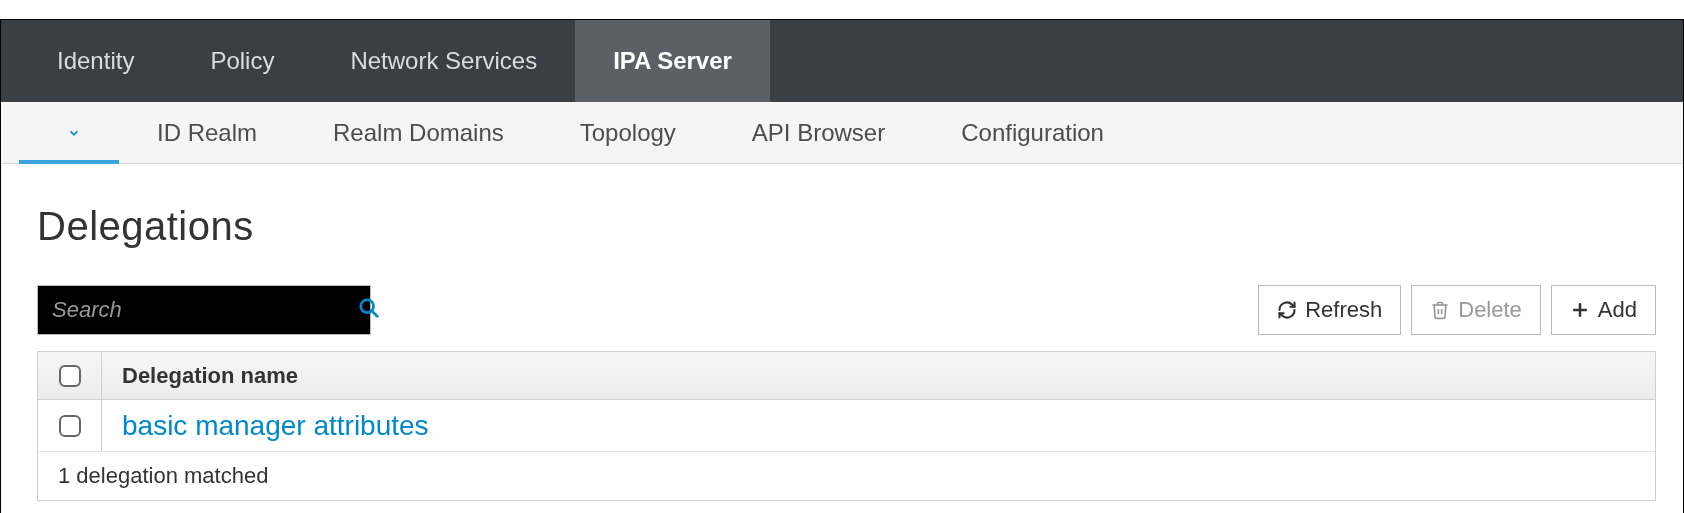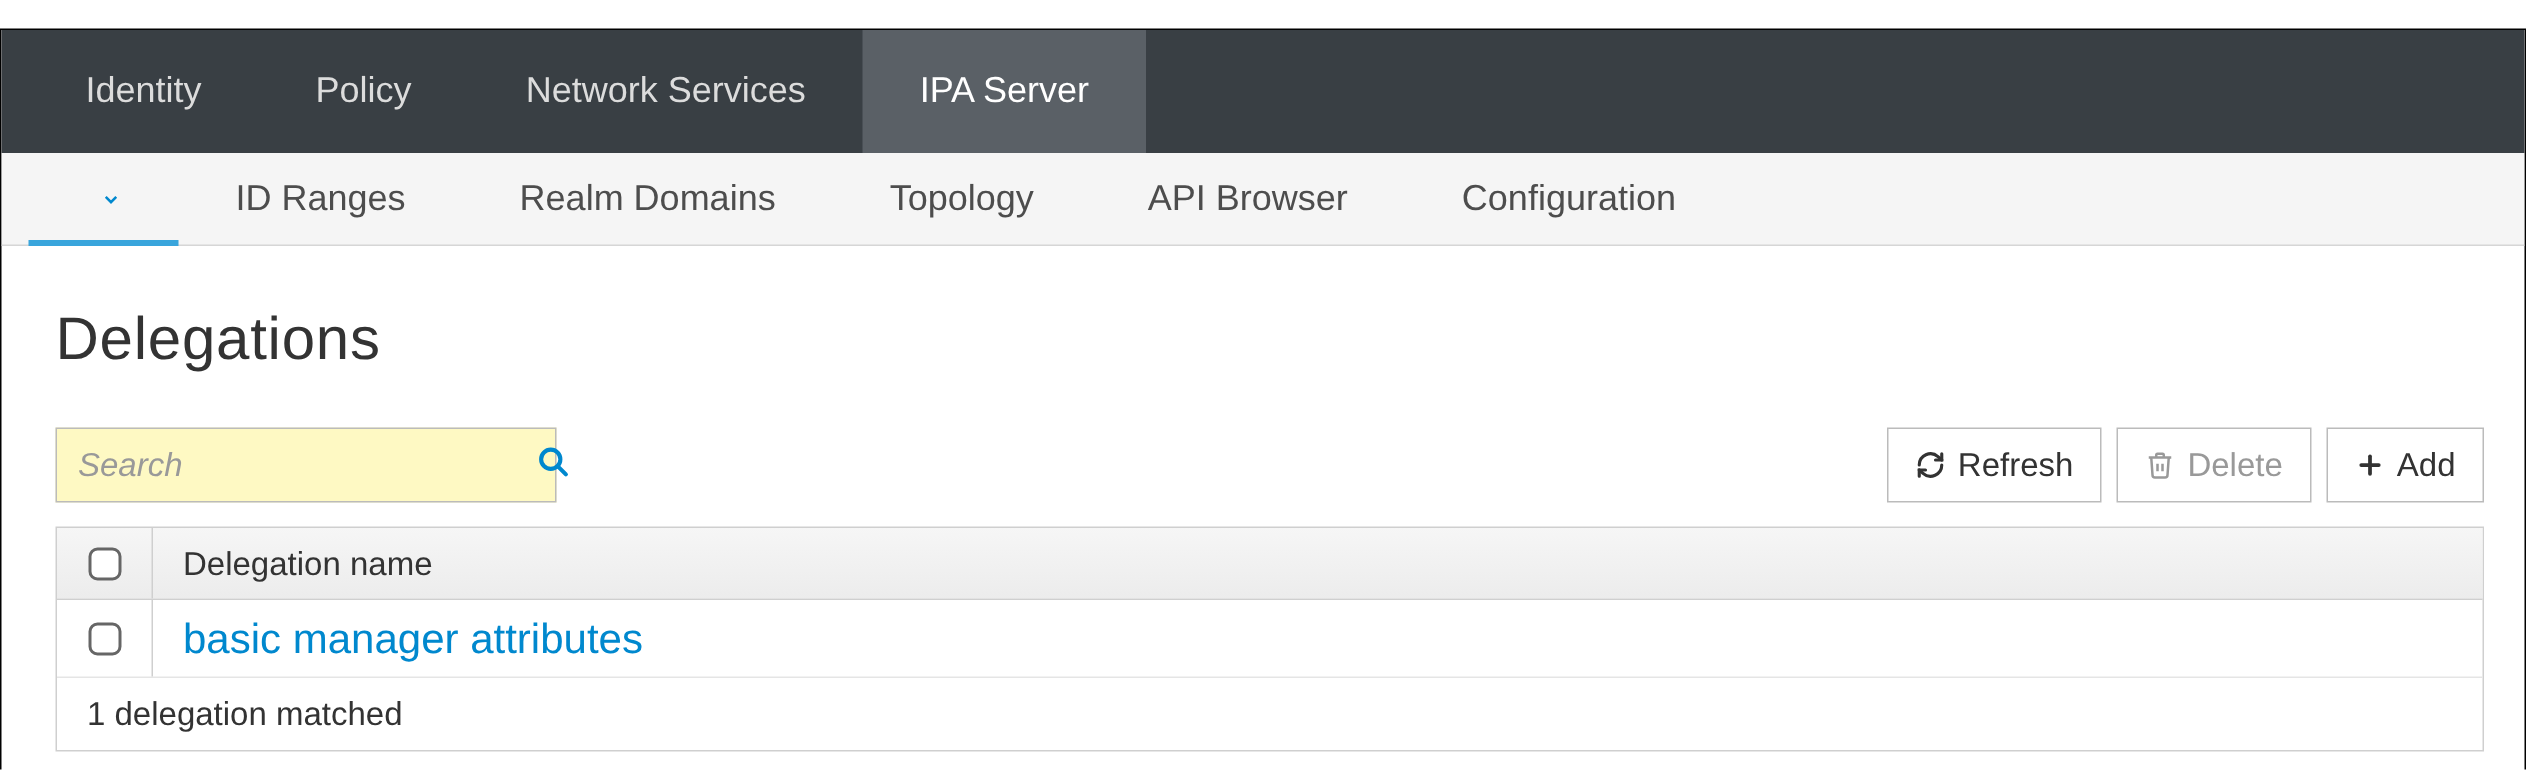--- a/index.html
+++ b/index.html
@@ -2,53 +2,53 @@
 <html><head>
 <meta charset="utf-8">
 <style>
   * { box-sizing: border-box; margin: 0; padding: 0; }
   html, body { width: 1684px; height: 513px; font-family: "Helvetica Neue", Helvetica, Arial, sans-serif; background: #fff; color: #333; }
   .outer { width: 1684px; height: 513px; border: 1px solid #000; overflow: hidden; margin-top: 19px; }
 
   
   .topnav { background: #393f44; height: 82px; display: flex; align-items: stretch; padding-left: 18px; }
   .topnav-item { color: #dcdcdc; font-size: 24px; font-weight: 300; display: flex; align-items: center; padding: 0 38px; cursor: pointer; }
-  .topnav-item.active { background: #5a6066; color: #fff; }
+  .topnav-item.active { background: #5a6066; color: #fff; font-weight: bold; }
 
   
   .subnav { background: #f5f5f5; border-bottom: 1px solid #d6d6d6; height: 62px; display: flex; align-items: stretch; padding-left: 18px; }
   .subnav-item { color: #4d4d4d; font-size: 24px; font-weight: 300; display: flex; align-items: center; padding: 0 38px; cursor: pointer; position: relative; }
   .subnav-item.active { color: #0088ce; }
   .subnav-item.active::after { content: ""; position: absolute; left: 0; right: 0; bottom: -1px; height: 4px; background: #39a5dc; }
   .chev { margin-left: 10px; display: inline-flex; }
   .chev svg { width: 14px; height: 14px; }
 
   
   .content { padding: 40px 27px 20px 36px; }
   .page-title { font-size: 40px; font-weight: 300; color: #333; margin-bottom: 36px; letter-spacing: 0.5px; }
 
   .toolbar { display: flex; align-items: center; margin-bottom: 16px; }
-  .search-wrap { display: flex; align-items: center; border: 1px solid #bbb; height: 50px; width: 334px; background: #fef9c3; }
+  .search-wrap { display: flex; align-items: center; border: 1px solid #bbb; height: 50px; width: 334px; background: #000000; }
   .search-input { flex: 1; border: none; outline: none; font-size: 22px; font-style: italic; color: #888; padding: 0 14px; height: 100%; background: transparent; }
   .search-input::placeholder { color: #999; font-style: italic; }
   .search-btn { width: 46px; height: 100%; display: flex; align-items: center; justify-content: center; cursor: pointer; color: #39a5dc; }
   .search-btn svg { width: 22px; height: 22px; }
 
   .spacer { flex: 1; }
 
   .btn { display: inline-flex; align-items: center; height: 50px; padding: 0 18px; font-size: 22px; color: #333; background: #fff; border: 1px solid #bbb; cursor: pointer; margin-left: 10px; }
   .btn.disabled { color: #999; cursor: default; }
   .btn .ic { margin-right: 8px; display: inline-flex; }
   .btn .ic svg { width: 20px; height: 20px; }
 
   
   .table { border: 1px solid #cfcfcf; width: 100%; }
   .thead { display: flex; background: linear-gradient(#f6f6f6,#ececec); border-bottom: 1px solid #cfcfcf; height: 48px; align-items: center; }
   .th-check, .td-check { width: 64px; display: flex; justify-content: center; align-items: center; border-right: 1px solid #cfcfcf; height: 100%; }
-  .th-name { flex: 1; padding-left: 20px; font-weight: 400; font-size: 22px; color: #333; }
+  .th-name { flex: 1; padding-left: 20px; font-weight: 700; font-size: 22px; color: #333; }
   .trow { display: flex; height: 52px; align-items: center; border-bottom: 1px solid #e5e5e5; }
   .td-name { flex: 1; padding-left: 20px; font-size: 28px; }
   .td-name a { color: #0088ce; text-decoration: none; cursor: pointer; }
   .tfoot { height: 48px; display: flex; align-items: center; padding-left: 20px; font-size: 22px; color: #333; }
 
   input[type=checkbox].cb { width: 22px; height: 22px; border: 2px solid #666; border-radius: 6px; appearance: none; cursor: pointer; background: #fff; }
 </style>
 </head>
 <body>
 <div class="outer">
@@ -70,21 +70,21 @@
 
   <div class="subnav">
     <div class="subnav-item active">
       <span class="chev">
         <svg viewBox="0 0 24 24" fill="none" stroke="#0088ce" stroke-width="3">
             <polyline points="6 9 12 15 18 9"></polyline>
           </svg>
       </span>
     </div>
     <div class="subnav-item">
-        <span>ID Ranges</span>
+        <span>ID Realm</span>
       </div>
     <div class="subnav-item">
         <span>Realm Domains</span>
       </div>
     <div class="subnav-item">
         <span>Topology</span>
       </div>
     <div class="subnav-item">
         <span>API Browser</span>
       </div>

